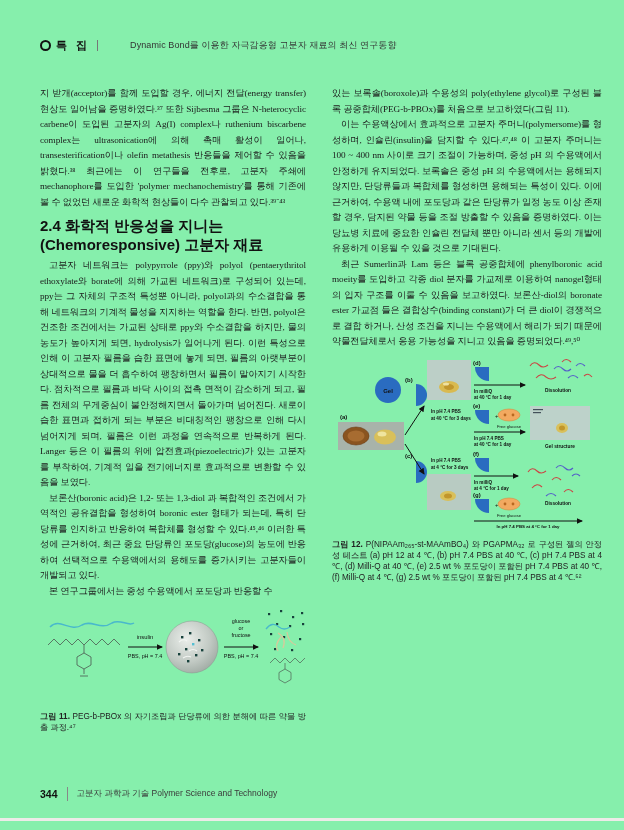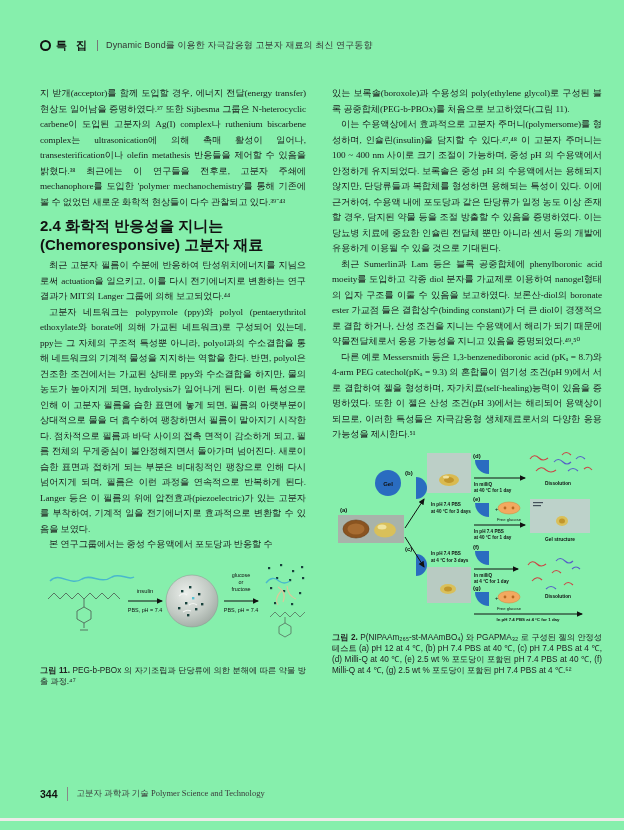--- a/index.html
+++ b/index.html
@@ -4,61 +4,61 @@
 <style>
   html,body { margin:0; padding:0; background:#ffffff; }
   .page { position:relative; width:624px; height:830px; background:#86efac; overflow:hidden;
           font-family:"Liberation Sans", sans-serif; color:#1c1c1c; }
 
   
   .hdr { position:absolute; top:38px; left:40px; right:36px; display:flex; align-items:center; }
   .ring { width:7px; height:7px; border:2.6px solid #111; border-radius:50%; display:inline-block; }
   .hdr-label { font-weight:bold; font-size:11px; letter-spacing:3px; margin:0 7px 0 5px; color:#111; }
   .hdr-div { width:1px; height:11px; background:#777; margin-right:8px; }
-  .hdr-title { font-size:9px; color:#333; letter-spacing:0.1px; }
+  .hdr-title { font-size:9px; color:#333; letter-spacing:0.1px;margin-left:24px; }
 
   
   .col { position:absolute; top:86px; width:266px; }
   .col-left { left:40px; }
   .col-right { left:332px; width:270px; }
   p.body { margin:0; font-family:"Liberation Serif","DejaVu Serif",serif; font-size:9.2px;
            line-height:15.5px; text-align:justify; text-indent:9px; letter-spacing:-0.05px; color:#1a1a1a; }
   p.body.noindent { text-indent:0;font-family:Liberation Serif, serif; }
   h3.sec { margin:7px 0 3px 0; font-size:15px; font-weight:bold; color:#111; }
 
   
   figure.fig { margin:6px 0 0 0; padding:0; }
   .fig svg text { font-family:"Liberation Sans", sans-serif; fill:#111; }
   figcaption.cap { margin-top:5px; font-size:8.2px; line-height:11px; text-align:justify; color:#222; }
   figcaption.cap b { font-weight:bold; }
 
   
   .ftr { position:absolute; top:787px; left:40px; display:flex; align-items:center;text-align:center; }
   .pageno { font-weight:bold; font-size:10.5px; color:#111; }
   .ftr-div { width:1px; height:14px; background:#888; margin:0 9px; }
-  .journal { font-size:8.5px; color:#3a3a3a;font-family:Liberation Serif, serif; }
+  .journal { font-size:8.5px; color:#3a3a3a; }
   .scan-edge { position:absolute; left:0; right:0; top:818px; height:3px; background:#ecebe8; }
 </style>
 </head>
 <body>
 
 <div class="page">
 
   <header class="hdr">
     <span class="ring"></span>
     <span class="hdr-label">특 집</span>
     <span class="hdr-div"></span>
     <span class="hdr-title">Dynamic Bond를 이용한 자극감응형 고분자 재료의 최신 연구동향</span>
   </header>
 
   <div class="col col-left">
     <p class="body noindent">지 받개(acceptor)를 함께 도입할 경우, 에너지 전달(energy transfer) 현상도 일어남을 증명하였다.³⁷ 또한 Sijbesma 그룹은 N-heterocyclic carbene이 도입된 고분자의 Ag(I) complex나 ruthenium biscarbene complex는 ultrasonication에 의해 촉매 활성이 일어나, transesterification이나 olefin metathesis 반응들을 제어할 수 있음을 밝혔다.³⁸ 최근에는 이 연구들을 전후로, 고분자 주쇄에 mechanophore를 도입한 'polymer mechanochemistry'를 통해 기존에 볼 수 없었던 새로운 화학적 현상들이 다수 관찰되고 있다.³⁹⁻⁴³</p>
     <h3 class="sec">2.4 화학적 반응성을 지니는(Chemoresponsive) 고분자 재료</h3>
-    <p class="body">최근 고분자 필름이 수분에 반응하여 탄성위치에너지를 지님으로써 actuation을 일으키고, 이를 다시 전기에너지로 변환하는 연구결과가 MIT의 Langer 그룹에 의해 보고되었다.⁴⁴</p>
     <p class="body">고분자 네트워크는 polypyrrole (ppy)와 polyol (pentaerythritol ethoxylate와 borate에 의해 가교된 네트워크)로 구성되어 있는데, ppy는 그 자체의 구조적 특성뿐 아니라, polyol과의 수소결합을 통해 네트워크의 기계적 물성을 지지하는 역할을 한다. 반면, polyol은 건조한 조건에서는 가교된 상태로 ppy와 수소결합을 하지만, 물의 농도가 높아지게 되면, hydrolysis가 일어나게 된다. 이런 특성으로 인해 이 고분자 필름을 습한 표면에 놓게 되면, 필름의 아랫부분이 상대적으로 물을 더 흡수하여 팽창하면서 필름이 말아지기 시작한다. 점차적으로 필름과 바닥 사이의 접촉 면적이 감소하게 되고, 필름 전체의 무게중심이 불안정해지면서 돌아가며 넘어진다. 새로이 습한 표면과 접하게 되는 부분은 비대칭적인 팽창으로 인해 다시 넘어지게 되며, 필름은 이런 과정을 연속적으로 반복하게 된다. Langer 등은 이 필름의 위에 압전효과(piezoelectric)가 있는 고분자를 부착하여, 기계적 일을 전기에너지로 효과적으로 변환할 수 있음을 보였다.</p>
+    <p class="body">보론산(boronic acid)은 1,2- 또는 1,3-diol 과 복합적인 조건에서 가역적인 공유결합을 형성하여 boronic ester 형태가 되는데, 특히 단당류를 인지하고 반응하여 복합체를 형성할 수 있다.⁴⁵,⁴⁶ 이러한 특성에 근거하여, 최근 중요 단당류인 포도당(glucose)의 농도에 반응하여 선택적으로 수용액에서의 용해도를 증가시키는 고분자들이 개발되고 있다.</p>
     <p class="body">본 연구그룹에서는 중성 수용액에서 포도당과 반응할 수</p>
 
     <figure class="fig">
       <svg viewBox="0 0 266 97" width="266" height="97">
         <defs>
           <radialGradient id="sph" cx="0.4" cy="0.35" r="0.8">
             <stop offset="0" stop-color="#eaeeea"></stop>
             <stop offset="0.55" stop-color="#c2cac4"></stop>
             <stop offset="1" stop-color="#939e97"></stop>
           </radialGradient>
@@ -131,21 +131,20 @@
         </g>
       </svg>
       <figcaption class="cap"><b>그림 11.</b> <span>PEG-b-PBOx 의 자기조립과 단당류에 의한 분해에 따른 약물 방출 과정.⁴⁷</span></figcaption>
     </figure>
   </div>
 
   <div class="col col-right">
     <p class="body noindent">있는 보록솔(boroxole)과 수용성의 poly(ethylene glycol)로 구성된 블록 공중합체(PEG-b-PBOx)를 처음으로 보고하였다(그림 11).</p>
     <p class="body">이는 수용액상에서 효과적으로 고분자 주머니(polymersome)를 형성하며, 인슐린(insulin)을 담지할 수 있다.⁴⁷,⁴⁸ 이 고분자 주머니는 100 ~ 400 nm 사이로 크기 조절이 가능하며, 중성 pH 의 수용액에서 안정하게 유지되었다. 보록솔은 중성 pH 의 수용액에서는 용해되지 않지만, 단당류들과 복합체를 형성하면 용해되는 특성이 있다. 이에 근거하여, 수용액 내에 포도당과 같은 단당류가 일정 농도 이상 존재할 경우, 담지된 약물 등을 조절 방출할 수 있음을 증명하였다. 이는 당뇨병 치료에 중요한 인슐린 전달체 뿐만 아니라 센서 등의 개발에 유용하게 이용될 수 있을 것으로 기대된다.</p>
     <p class="body">최근 Sumerlin과 Lam 등은 블록 공중합체에 phenylboronic acid moeity를 도입하고 각종 diol 분자를 가교제로 이용하여 nanogel형태의 입자 구조를 이룰 수 있음을 보고하였다. 보론산-diol의 boronate ester 가교점 들은 결합상수(binding constant)가 더 큰 diol이 경쟁적으로 결합 하거나, 산성 조건을 지니는 수용액에서 해리가 되기 때문에 약물전달체로서 응용 가능성을 지니고 있음을 증명되었다.⁴⁹,⁵⁰</p>
-    <p class="body">다른 예로 Messersmith 등은 1,3-benzenediboronic acid (pKₐ = 8.7)와 4-arm PEG catechol(pKₐ = 9.3) 의 혼합물이 염기성 조건(pH 9)에서 서로 결합하여 젤을 형성하며, 자가치료(self-healing)능력이 있음을 증명하였다. 또한 이 젤은 산성 조건(pH 3)에서는 해리되어 용액상이 되므로, 이러한 특성들은 자극감응형 생체재료로서의 다양한 응용 가능성을 제시한다.⁵¹</p>
 
     <figure class="fig">
       <svg viewBox="0 0 266 174" width="266" height="174">
         <g>
           <circle cx="56" cy="34" r="13" fill="#2a6cc0"></circle>
           <text x="56" y="37" font-size="6" font-weight="bold" text-anchor="middle" fill="#ffffff">Gel</text>
         </g>
         <g>
           <text x="8" y="63" font-size="6" font-weight="bold">(a)</text>
           <rect x="6" y="66" width="66" height="28" fill="#a8b3aa"></rect>
@@ -242,21 +241,21 @@
           <path d="M157,143 L143,143 A14,14 0 0 0 157,157 Z" fill="#2a6cc0"></path>
           <text x="163" y="151" font-size="5.5">+</text>
           <ellipse cx="177" cy="148" rx="11" ry="6" fill="#f2a960" stroke="#d88c3e" stroke-width="0.6"></ellipse>
           <circle cx="173" cy="148" r="1.4" fill="#b86820"></circle>
             <circle cx="181" cy="148" r="1.4" fill="#b86820"></circle>
           <text x="177" y="161" font-size="4.2" text-anchor="middle">Free glucose</text>
           <line x1="142" y1="165" x2="250" y2="165" stroke="#111" stroke-width="1" marker-end="url(#ah)"></line>
           <text x="196" y="172" font-size="4.4" font-weight="bold" text-anchor="middle">In pH 7.4 PBS at 4 °C for 1 day</text>
         </g>
       </svg>
-      <figcaption class="cap"><b>그림 2.</b> <span>P(NIPAAm₂₆₅-st-MAAmBO₄) 와 PGAPMA₃₂ 로 구성된 젤의 안정성 테스트 (a) pH 12 at 4 ℃, (b) pH 7.4 PBS at 40 ℃, (c) pH 7.4 PBS at 4 ℃, (d) Milli-Q at 40 ℃, (e) 2.5 wt % 포도당이 포함된 pH 7.4 PBS at 40 ℃, (f) Milli-Q at 4 ℃, (g) 2.5 wt % 포도당이 포함된 pH 7.4 PBS at 4 ℃.⁵²</span></figcaption>
+      <figcaption class="cap"><b>그림 12.</b> <span>P(NIPAAm₂₆₅-st-MAAmBO₄) 와 PGAPMA₃₂ 로 구성된 젤의 안정성 테스트 (a) pH 12 at 4 ℃, (b) pH 7.4 PBS at 40 ℃, (c) pH 7.4 PBS at 4 ℃, (d) Milli-Q at 40 ℃, (e) 2.5 wt % 포도당이 포함된 pH 7.4 PBS at 40 ℃, (f) Milli-Q at 4 ℃, (g) 2.5 wt % 포도당이 포함된 pH 7.4 PBS at 4 ℃.⁵²</span></figcaption>
     </figure>
   </div>
 
   <footer class="ftr">
     <span class="pageno">344</span>
     <span class="ftr-div"></span>
     <span class="journal">고분자 과학과 기술 Polymer Science and Technology</span>
   </footer>
 
   <div class="scan-edge"></div>

